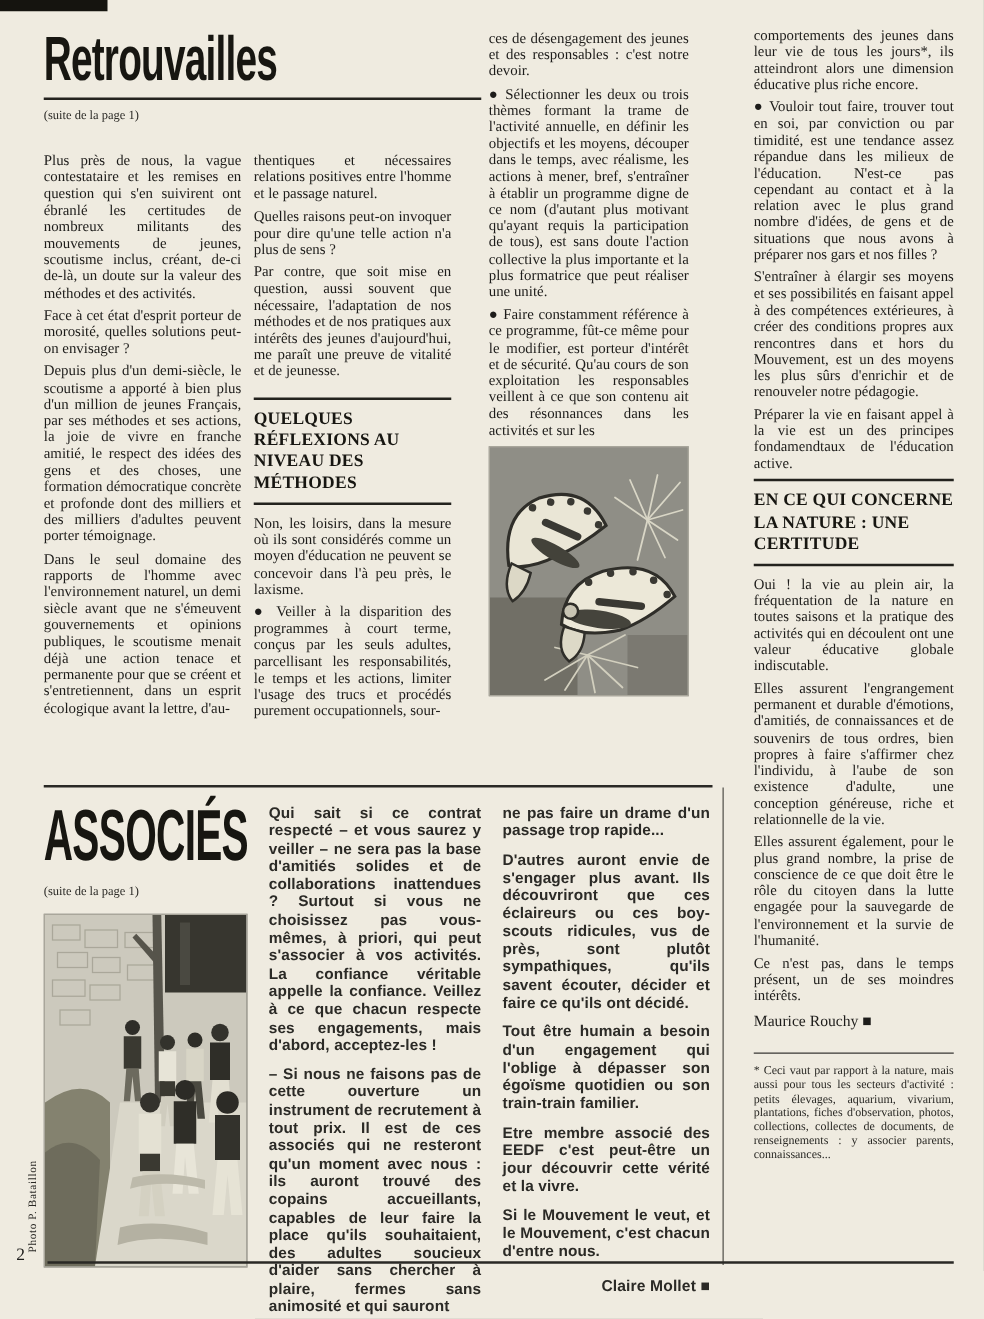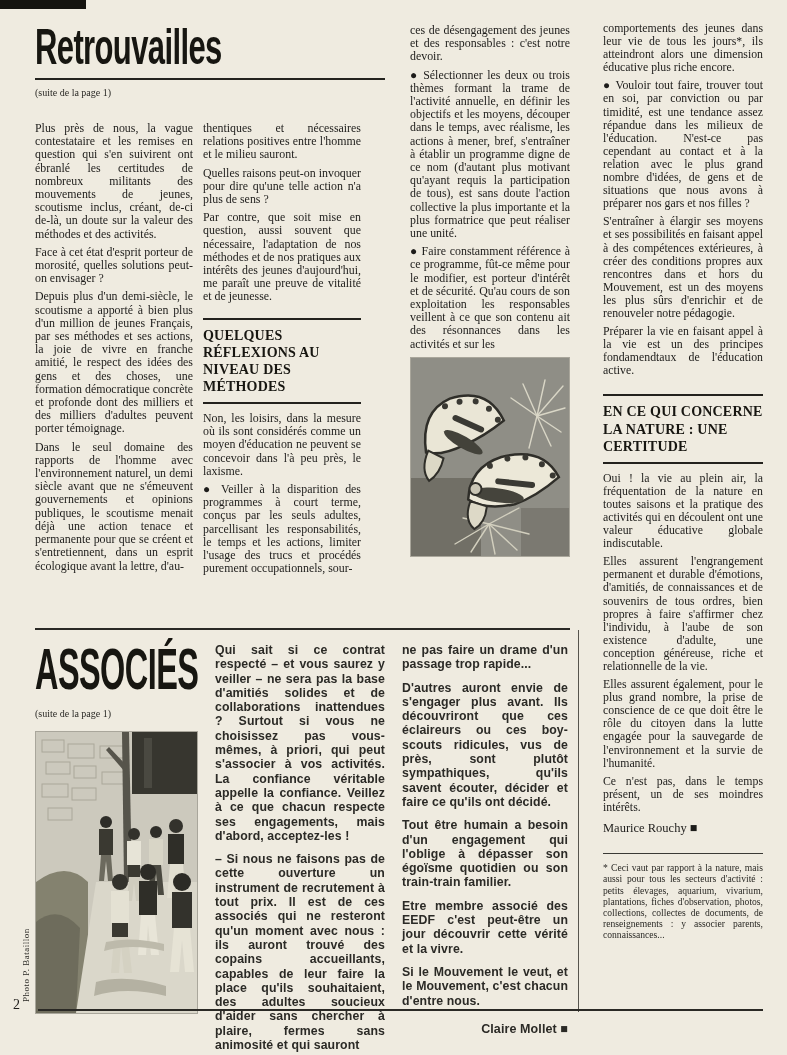--- a/index.html
+++ b/index.html
@@ -57,36 +57,36 @@
 
   <div class="serif-col" style="left:35px;top:122px;width:158px;">
       <p>Plus près de nous, la vague contestataire et les remises en question qui s'en suivirent ont ébranlé les certitudes de nombreux militants des mouvements de jeunes, scoutisme inclus, créant, de-ci de-là, un doute sur la valeur des méthodes et des activités.</p>
       <p>Face à cet état d'esprit porteur de morosité, quelles solutions peut-on envisager ?</p>
       <p>Depuis plus d'un demi-siècle, le scoutisme a apporté à bien plus d'un million de jeunes Français, par ses méthodes et ses actions, la joie de vivre en franche amitié, le respect des idées des gens et des choses, une formation démocratique concrète et profonde dont des milliers et des milliers d'adultes peuvent porter témoignage.</p>
       <p>Dans le seul domaine des rapports de l'homme avec l'environnement naturel, un demi siècle avant que ne s'émeuvent gouvernements et opinions publiques, le scoutisme menait déjà une action tenace et permanente pour que se créent et s'entretiennent, dans un esprit écologique avant la lettre, d'au-</p>
     </div>
 
   <div class="serif-col" style="left:203px;top:122px;width:158px;">
     <div>
-        <p>thentiques et nécessaires relations positives entre l'homme et le milieu sauront.</p>
+        <p>thentiques et nécessaires relations positives entre l'homme et le passage naturel.</p>
         <p>Quelles raisons peut-on invoquer pour dire qu'une telle action n'a plus de sens ?</p>
         <p>Par contre, que soit mise en question, aussi souvent que nécessaire, l'adaptation de nos méthodes et de nos pratiques aux intérêts des jeunes d'aujourd'hui, me paraît une preuve de vitalité et de jeunesse.</p>
       </div>
     <div class="subhead-block">
       <div class="bar"></div>
       <div class="subhead">QUELQUES RÉFLEXIONS AU NIVEAU DES MÉTHODES</div>
       <div class="bar"></div>
     </div>
     <div>
         <p>Non, les loisirs, dans la mesure où ils sont considérés comme un moyen d'éducation ne peuvent se concevoir dans l'à peu près, le laxisme.</p>
         <p>● Veiller à la disparition des programmes à court terme, conçus par les seuls adultes, parcellisant les responsabilités, le temps et les actions, limiter l'usage des trucs et procédés purement occupationnels, sour-</p>
       </div>
   </div>
 
-  <div class="serif-col" style="left:410px;top:24px;width:160px;">
+  <div class="serif-col" style="left:391px;top:24px;width:160px;">
     <div>
         <p>ces de désengagement des jeunes et des responsables : c'est notre devoir.</p>
         <p>● Sélectionner les deux ou trois thèmes formant la trame de l'activité annuelle, en définir les objectifs et les moyens, découper dans le temps, avec réalisme, les actions à mener, bref, s'entraîner à établir un programme digne de ce nom (d'autant plus motivant qu'ayant requis la participation de tous), est sans doute l'action collective la plus importante et la plus formatrice que peut réaliser une unité.</p>
         <p>● Faire constamment référence à ce programme, fût-ce même pour le modifier, est porteur d'intérêt et de sécurité. Qu'au cours de son exploitation les responsables veillent à ce que son contenu ait des résonnances dans les activités et sur les</p>
       </div>
     <div class="photo-frame" style="width:158px;height:198px;margin-top:6px;">
       <svg width="158" height="198" viewBox="0 0 158 198">
         <rect width="158" height="198" fill="#8f8e86"></rect>
         <rect x="0" y="120" width="70" height="78" fill="#716f66"></rect>
         <rect x="110" y="150" width="48" height="48" fill="#7b7971"></rect>
@@ -144,21 +144,21 @@
     </div>
   </div>
 
   <div class="serif-col" style="left:603px;top:22px;width:160px;font-size:11.8px;line-height:13.1px;">
     <div>
         <p>comportements des jeunes dans leur vie de tous les jours*, ils atteindront alors une dimension éducative plus riche encore.</p>
         <p>● Vouloir tout faire, trouver tout en soi, par conviction ou par timidité, est une tendance assez répandue dans les milieux de l'éducation. N'est-ce pas cependant au contact et à la relation avec le plus grand nombre d'idées, de gens et de situations que nous avons à préparer nos gars et nos filles ?</p>
         <p>S'entraîner à élargir ses moyens et ses possibilités en faisant appel à des compétences extérieures, à créer des conditions propres aux rencontres dans et hors du Mouvement, est un des moyens les plus sûrs d'enrichir et de renouveler notre pédagogie.</p>
         <p>Préparer la vie en faisant appel à la vie est un des principes fondamendtaux de l'éducation active.</p>
       </div>
-    <div class="subhead-block" style="margin-top:17px;">
+    <div class="subhead-block" style="margin-top:6px;">
       <div class="bar"></div>
       <div class="subhead">EN CE QUI CONCERNE LA NATURE : UNE CERTITUDE</div>
       <div class="bar"></div>
     </div>
     <div>
         <p>Oui ! la vie au plein air, la fréquentation de la nature en toutes saisons et la pratique des activités qui en découlent ont une valeur éducative globale indiscutable.</p>
         <p>Elles assurent l'engrangement permanent et durable d'émotions, d'amitiés, de connaissances et de souvenirs de tous ordres, bien propres à faire s'affirmer chez l'individu, à l'aube de son existence d'adulte, une conception généreuse, riche et relationnelle de la vie.</p>
         <p>Elles assurent également, pour le plus grand nombre, la prise de conscience de ce que doit être le rôle du citoyen dans la lutte engagée pour la sauvegarde de l'environnement et la survie de l'humanité.</p>
         <p>Ce n'est pas, dans le temps présent, un de ses moindres intérêts.</p>
       </div>

